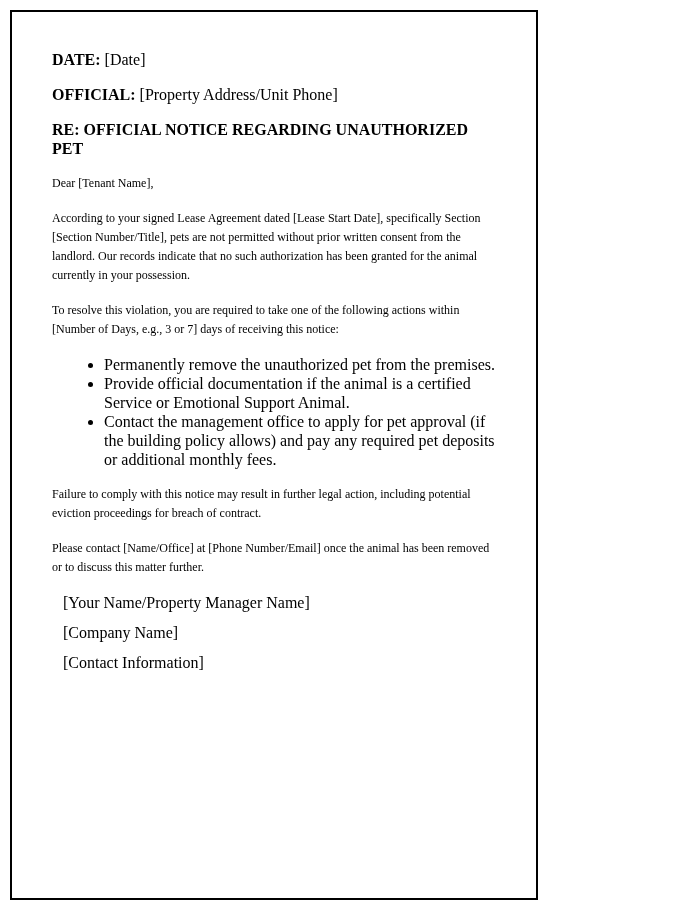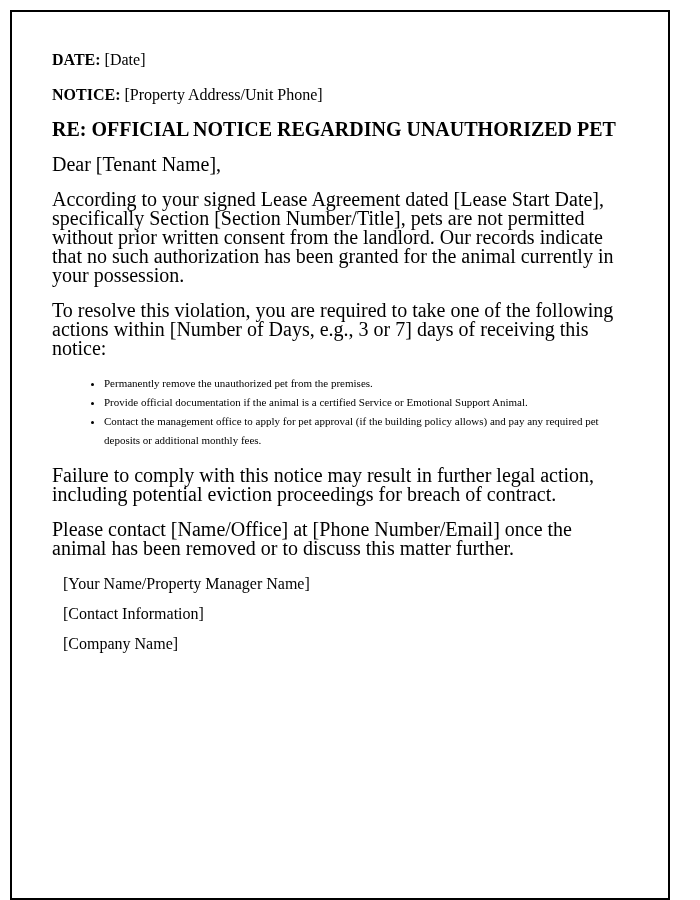--- a/index.html
+++ b/index.html
@@ -9,66 +9,66 @@
     width: 700px;
     height: 900px;
     font-family: "Liberation Serif", "DejaVu Serif", serif;
     color: #000000;
   }
   .page {
     box-sizing: border-box;
     position: absolute;
     left: 10px;
     top: 10px;
-    width: 660px;
+    width: 528px;
     height: 890px;
     border: 2px solid #000000;
     border-bottom: 2px solid #000000;
     background: #ffffff;
     padding: 38px 38px 0 40px;
     overflow: hidden;
   }
   .line {
     font-size: 16px;
     line-height: 19px;
     margin: 0;
   }
   .para {
-    font-size: 20px;
+    font-size: 12px;
     line-height: 19px;
     margin: 12px 0 16px 0;
   }
   .label { font-weight: bold; }
   .subject {
     font-weight: bold;
-    font-size: 20px;
+    font-size: 16px;
     line-height: 19px;
     margin: 0 0 16px 0;
   }
   .gap-after { margin-bottom: 16px; }
   ul.bullets {
     margin: 0 0 16px 0;
     padding-left: 52px;
   }
   ul.bullets li {
-    font-size: 11px;
+    font-size: 16px;
     line-height: 19px;
     margin: 0;
   }
   .sig-block p { margin: 11px; }
 </style>
 </head>
 <body>
 
 <div class="page">
 
   <p class="line gap-after"><span class="label">DATE:</span>&nbsp;<span>[Date]</span></p>
 
 
-  <p class="line gap-after"><span class="label">NOTICE:</span>&nbsp;<span>[Property Address/Unit Phone]</span></p>
+  <p class="line gap-after"><span class="label">OFFICIAL:</span>&nbsp;<span>[Property Address/Unit Phone]</span></p>
 
   <p class="subject">RE: OFFICIAL NOTICE REGARDING UNAUTHORIZED PET</p>
 
   <p class="para">Dear [Tenant Name],</p>
 
 
   <p class="para">According to your signed Lease Agreement dated [Lease Start Date], specifically Section [Section Number/Title], pets are not permitted without prior written consent from the landlord. Our records indicate that no such authorization has been granted for the animal currently in your possession.</p>
 
   <p class="para">To resolve this violation, you are required to take one of the following actions within [Number of Days, e.g., 3 or 7] days of receiving this notice:</p>
 
@@ -78,17 +78,17 @@
     <li>Contact the management office to apply for pet approval (if the building policy allows) and pay any required pet deposits or additional monthly fees.</li>
   </ul>
 
   <p class="para">Failure to comply with this notice may result in further legal action, including potential eviction proceedings for breach of contract.</p>
 
   <p class="para">Please contact [Name/Office] at [Phone Number/Email] once the animal has been removed or to discuss this matter further.</p>
 
 
   <div class="sig-block">
     <p class="line">[Your Name/Property Manager Name]</p>
+    <p class="line">[Company Name]</p>
     <p class="line">[Contact Information]</p>
-    <p class="line">[Company Name]</p>
   </div>
 
 </div>
 
 </body></html>

